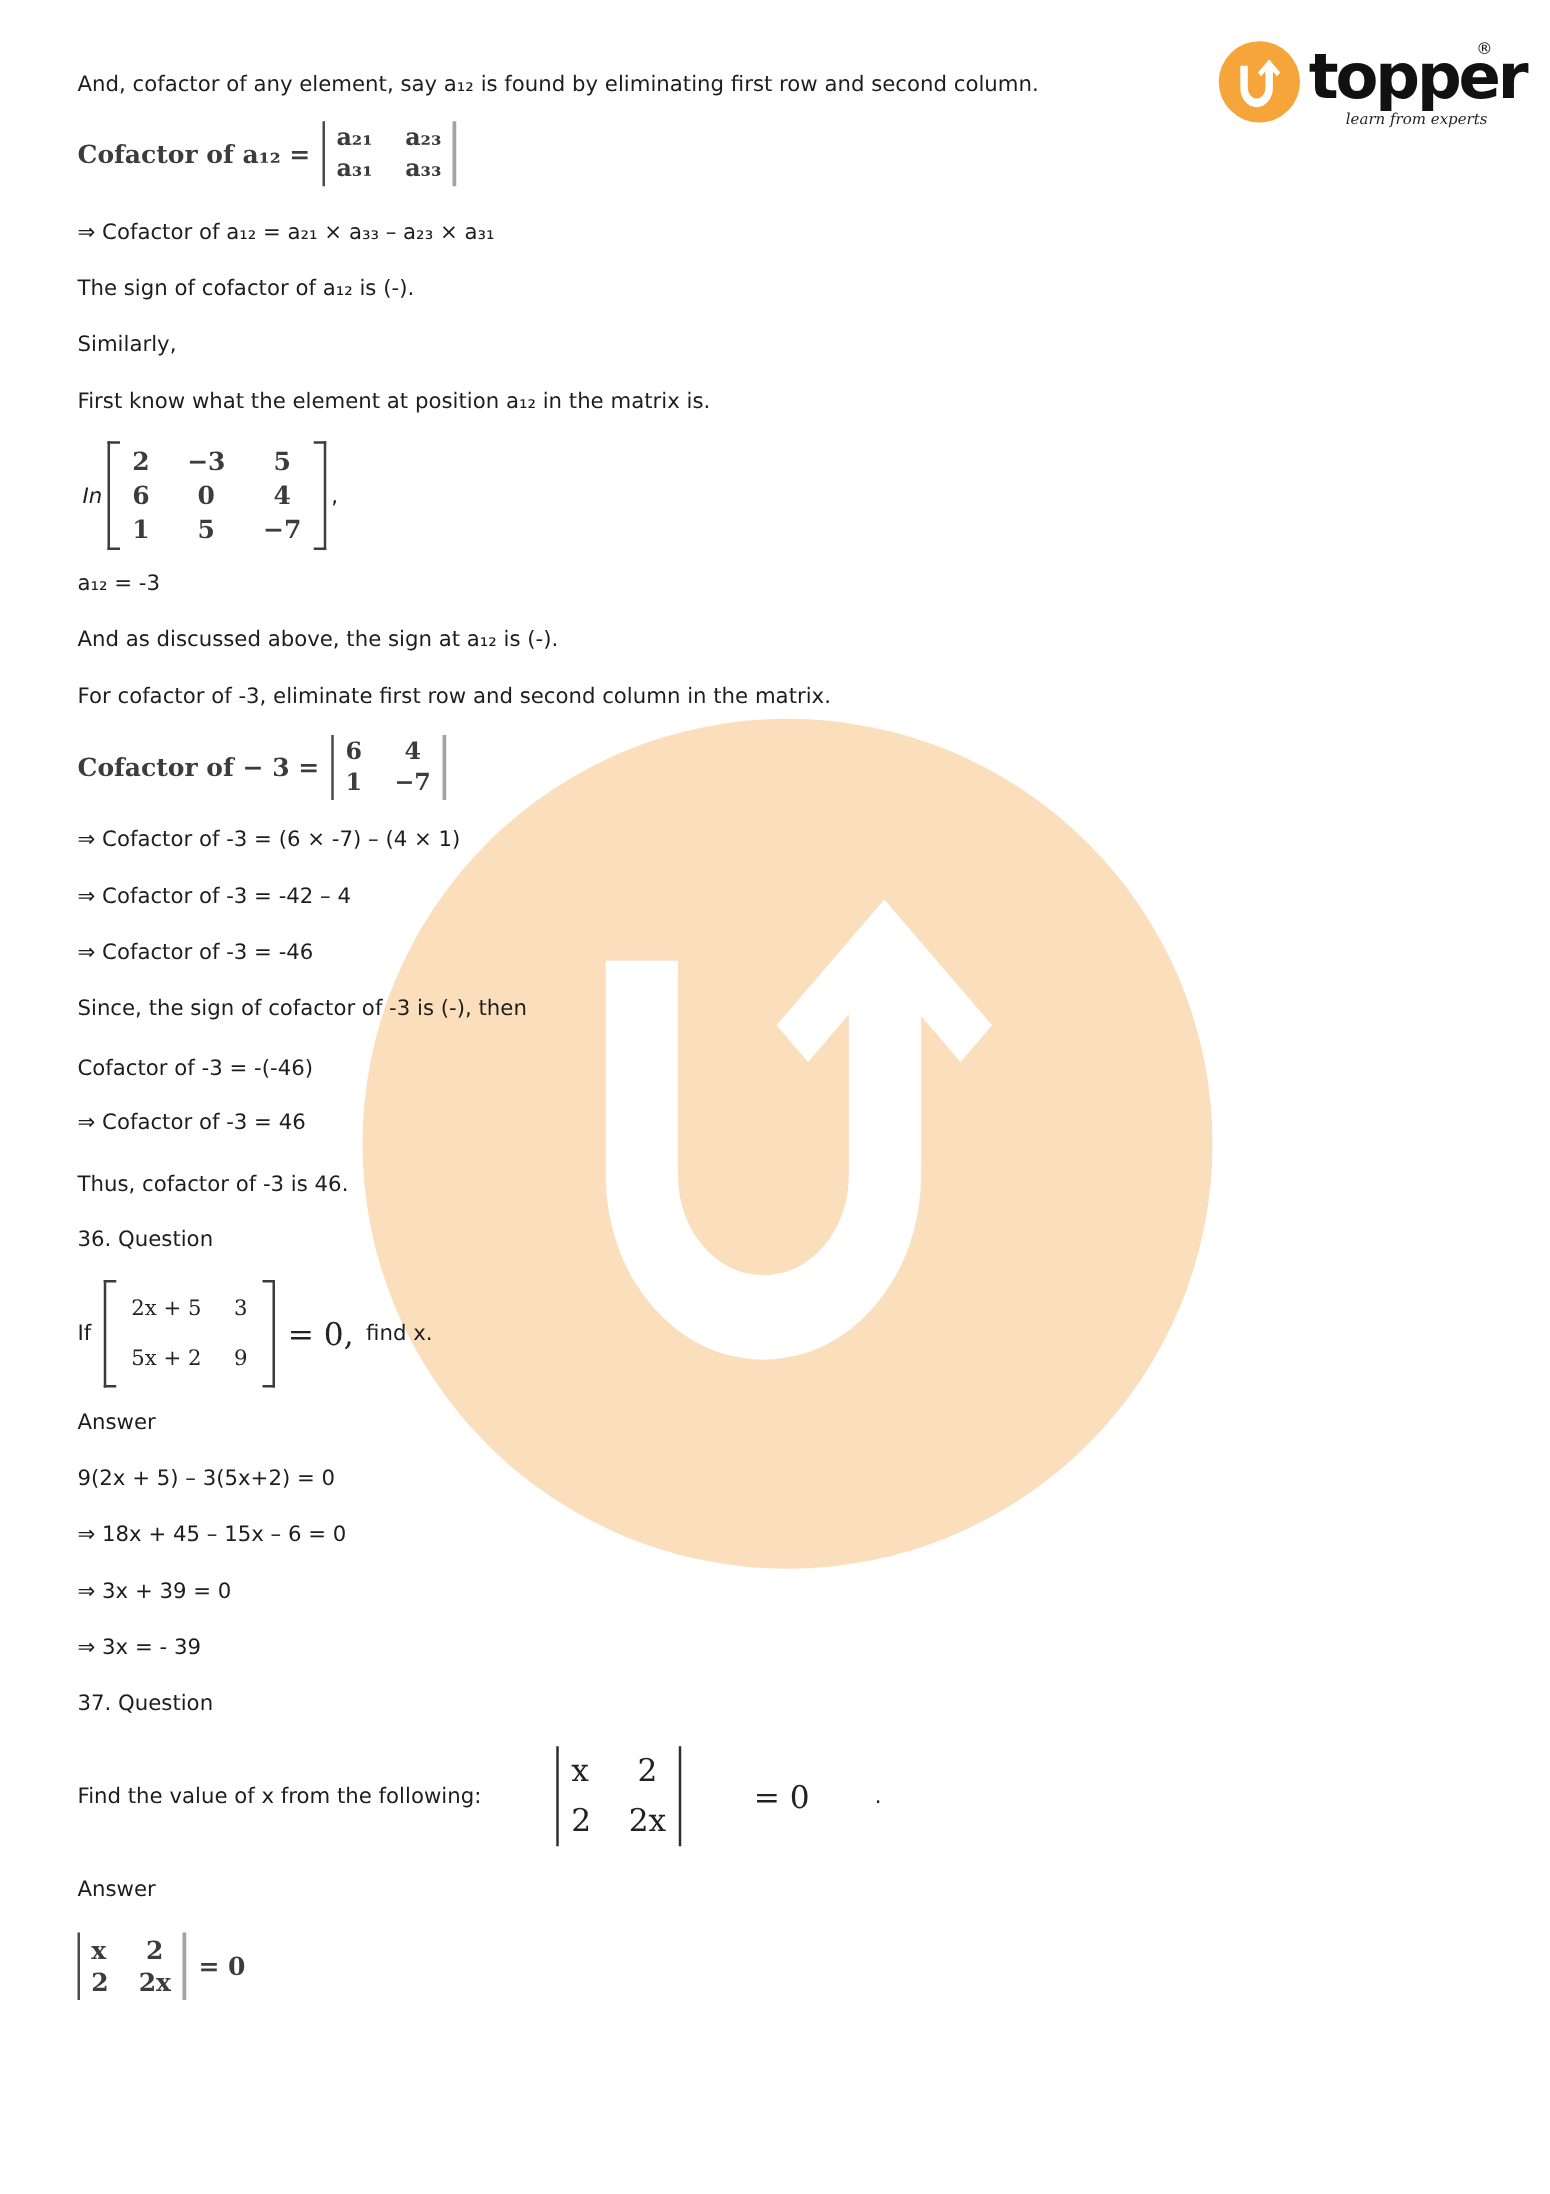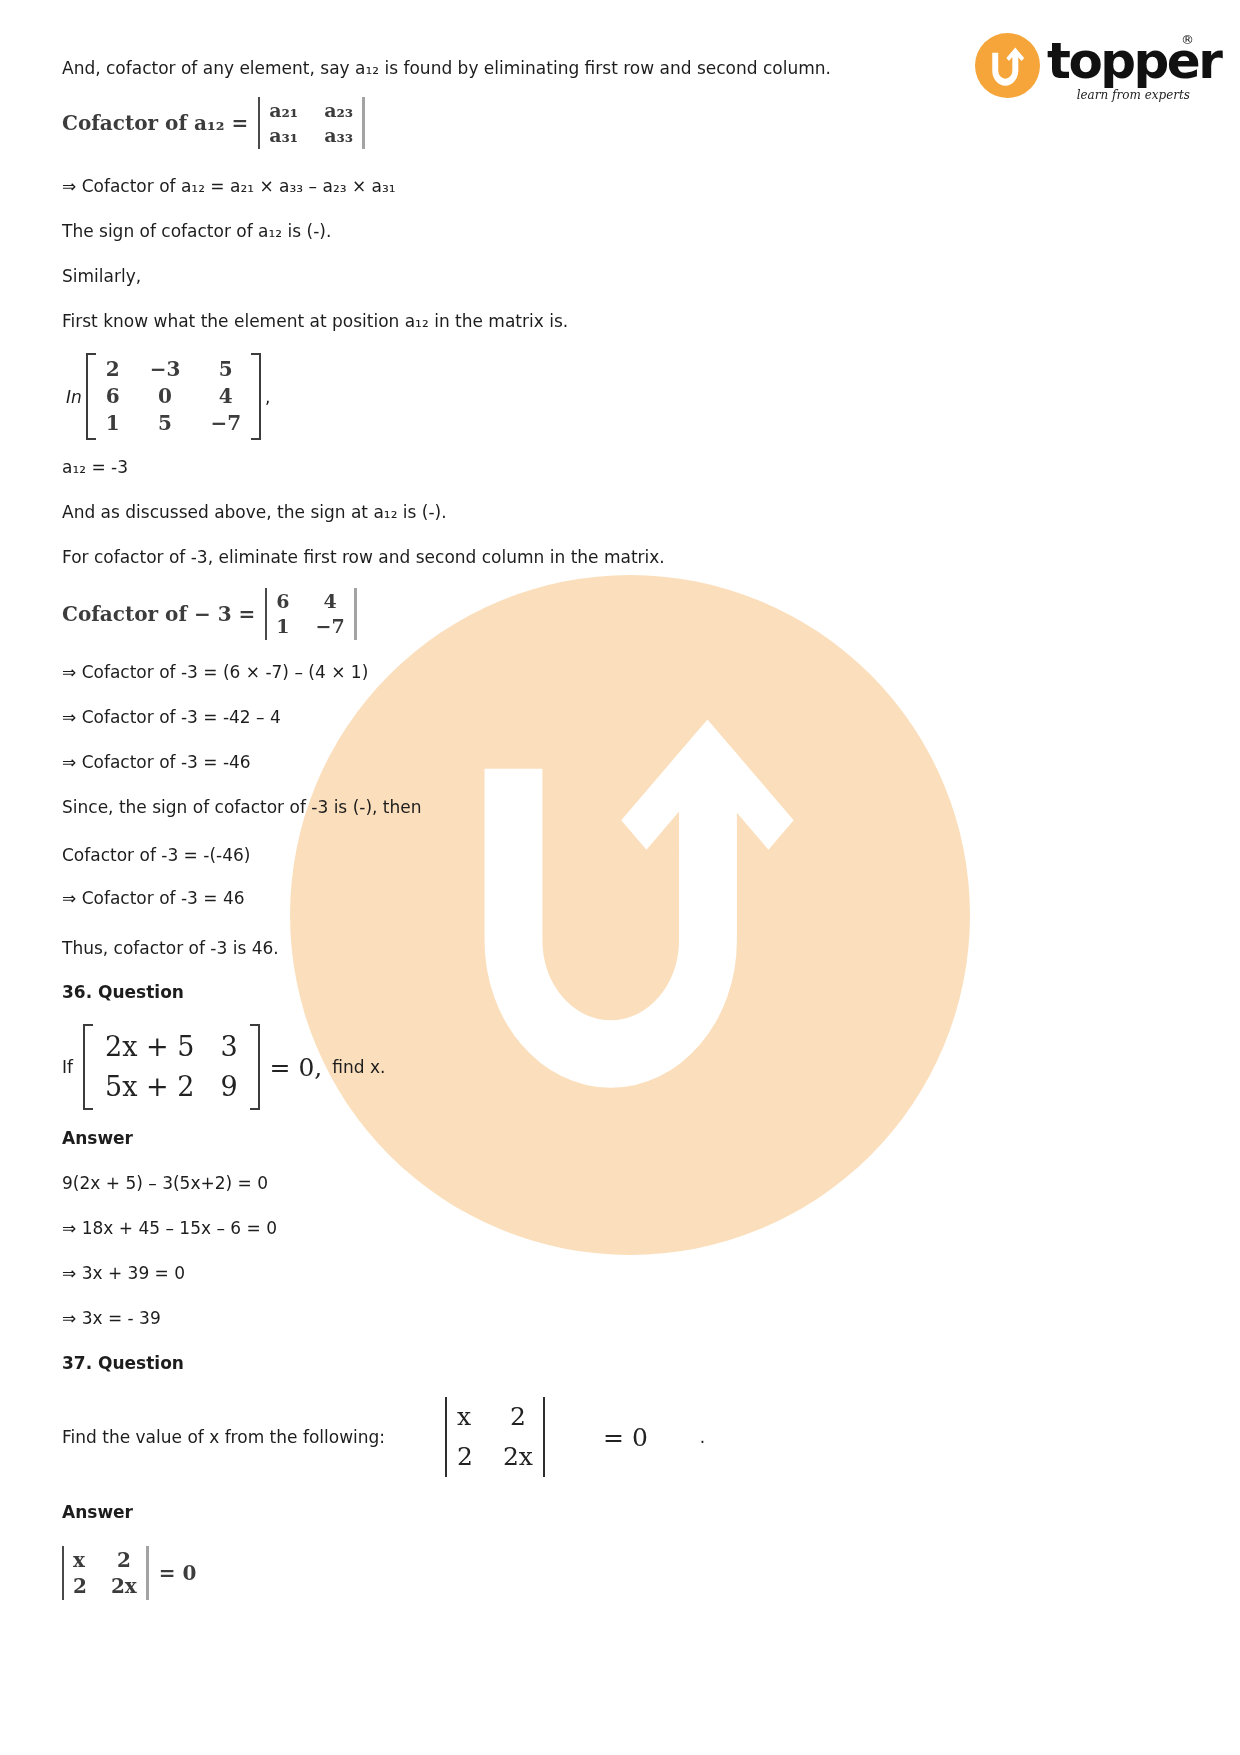--- a/index.html
+++ b/index.html
@@ -26,21 +26,21 @@
   }
   .logo-reg { position:absolute; right:-4px; top:2px; font-size:13px; color:#111; }
   .logo-tagline {
     position:absolute; right:0px; top:58px; font-family:"DejaVu Serif", serif; font-style:italic;
     font-size:12px; color:#222; white-space:nowrap;
   }
 
   
   .content { position:relative; z-index:1; padding:57px 40px 0 62px; }
   .line { font-size:17px; line-height:23px; margin:0 0 22px 0; }
-  .heading { font-weight:bold; }
+  .heading { font-weight:normal; }
 
   
   .math { display:flex; align-items:center; margin:0 0 26px 0; }
   .mserif { font-family:"DejaVu Serif", serif; font-weight:bold; color:#3c3c3c; }
   .mlabel { font-size:20px; margin-right:10px; white-space:nowrap; }
   .sansbit { font-family:"DejaVu Sans", sans-serif; font-weight:normal; color:#1d1d1d; font-size:17px; }
 
   .det {
     display:inline-flex; align-items:center;
     border-left:2px solid #4a4a4a; border-right:3px solid #a3a3a3; padding:1px 9px;
@@ -54,21 +54,21 @@
   .g3 {
     display:grid; grid-template-columns:auto auto auto; column-gap:30px;
     font-size:20px; line-height:27px; padding:3px 10px; justify-items:center;
   }
 
   
   .q36wrap { margin:0 0 22px 0; min-height:88px; }
   .mat-big { font-family:"DejaVu Serif", serif; font-weight:normal; color:#222; }
   .g2b {
     display:grid; grid-template-columns:auto auto; column-gap:26px; row-gap:10px;
-    font-size:27px; line-height:30px; padding:8px 12px;text-align:center;
+    font-size:17px; line-height:30px; padding:8px 12px;text-align:center;
   }
   .g2b > span:nth-child(odd) { justify-self:start; }
   .g2b > span:nth-child(even) { justify-self:center; }
   .eqserif { font-family:"DejaVu Serif", serif; font-weight:normal; color:#222; font-size:25px; margin-left:10px; }
   .det-big {
     display:inline-flex; align-items:center; font-family:"DejaVu Serif", serif; color:#222;
     border-left:2px solid #2e2e2e; border-right:2px solid #2e2e2e; padding:6px 10px;
   }
   .g2c { display:grid; grid-template-columns:auto auto; column-gap:30px; row-gap:12px; font-size:25px; line-height:28px; }
   .g2c > span:nth-child(even) { justify-self:center; }

